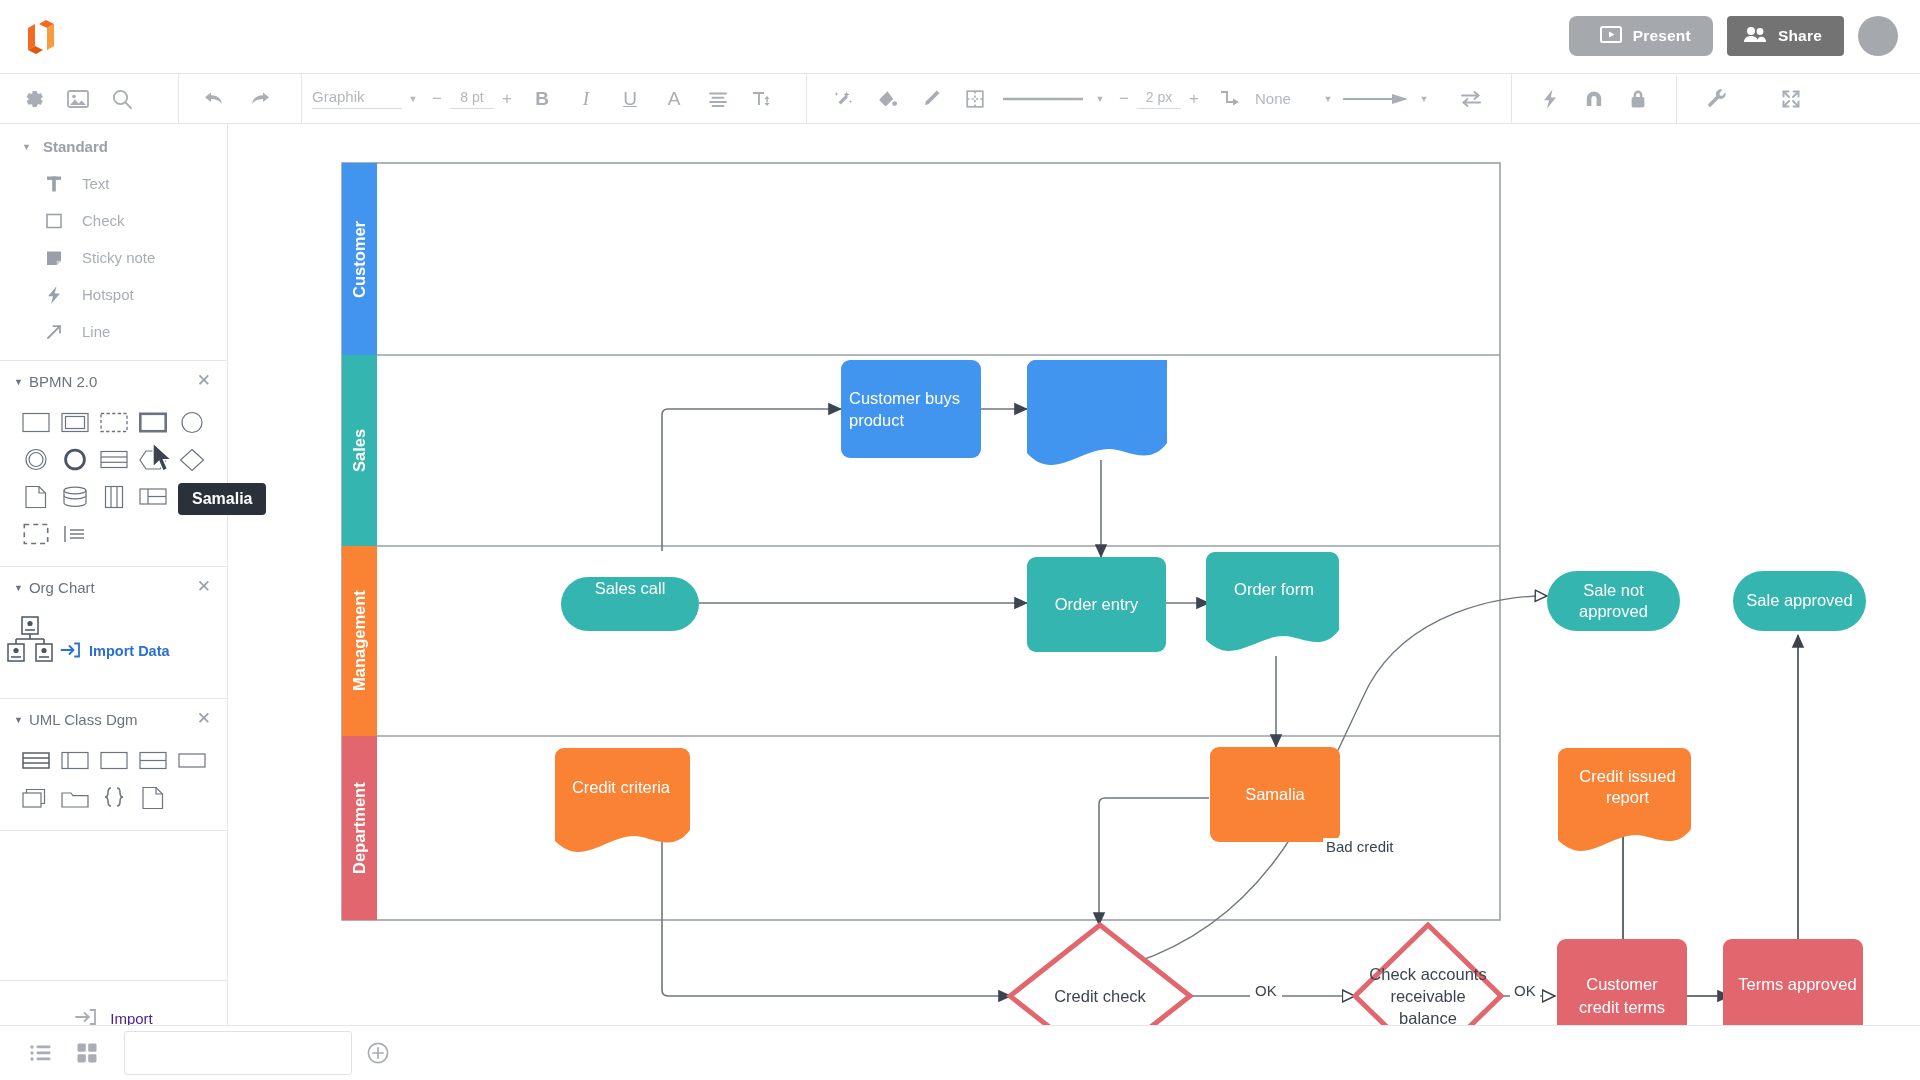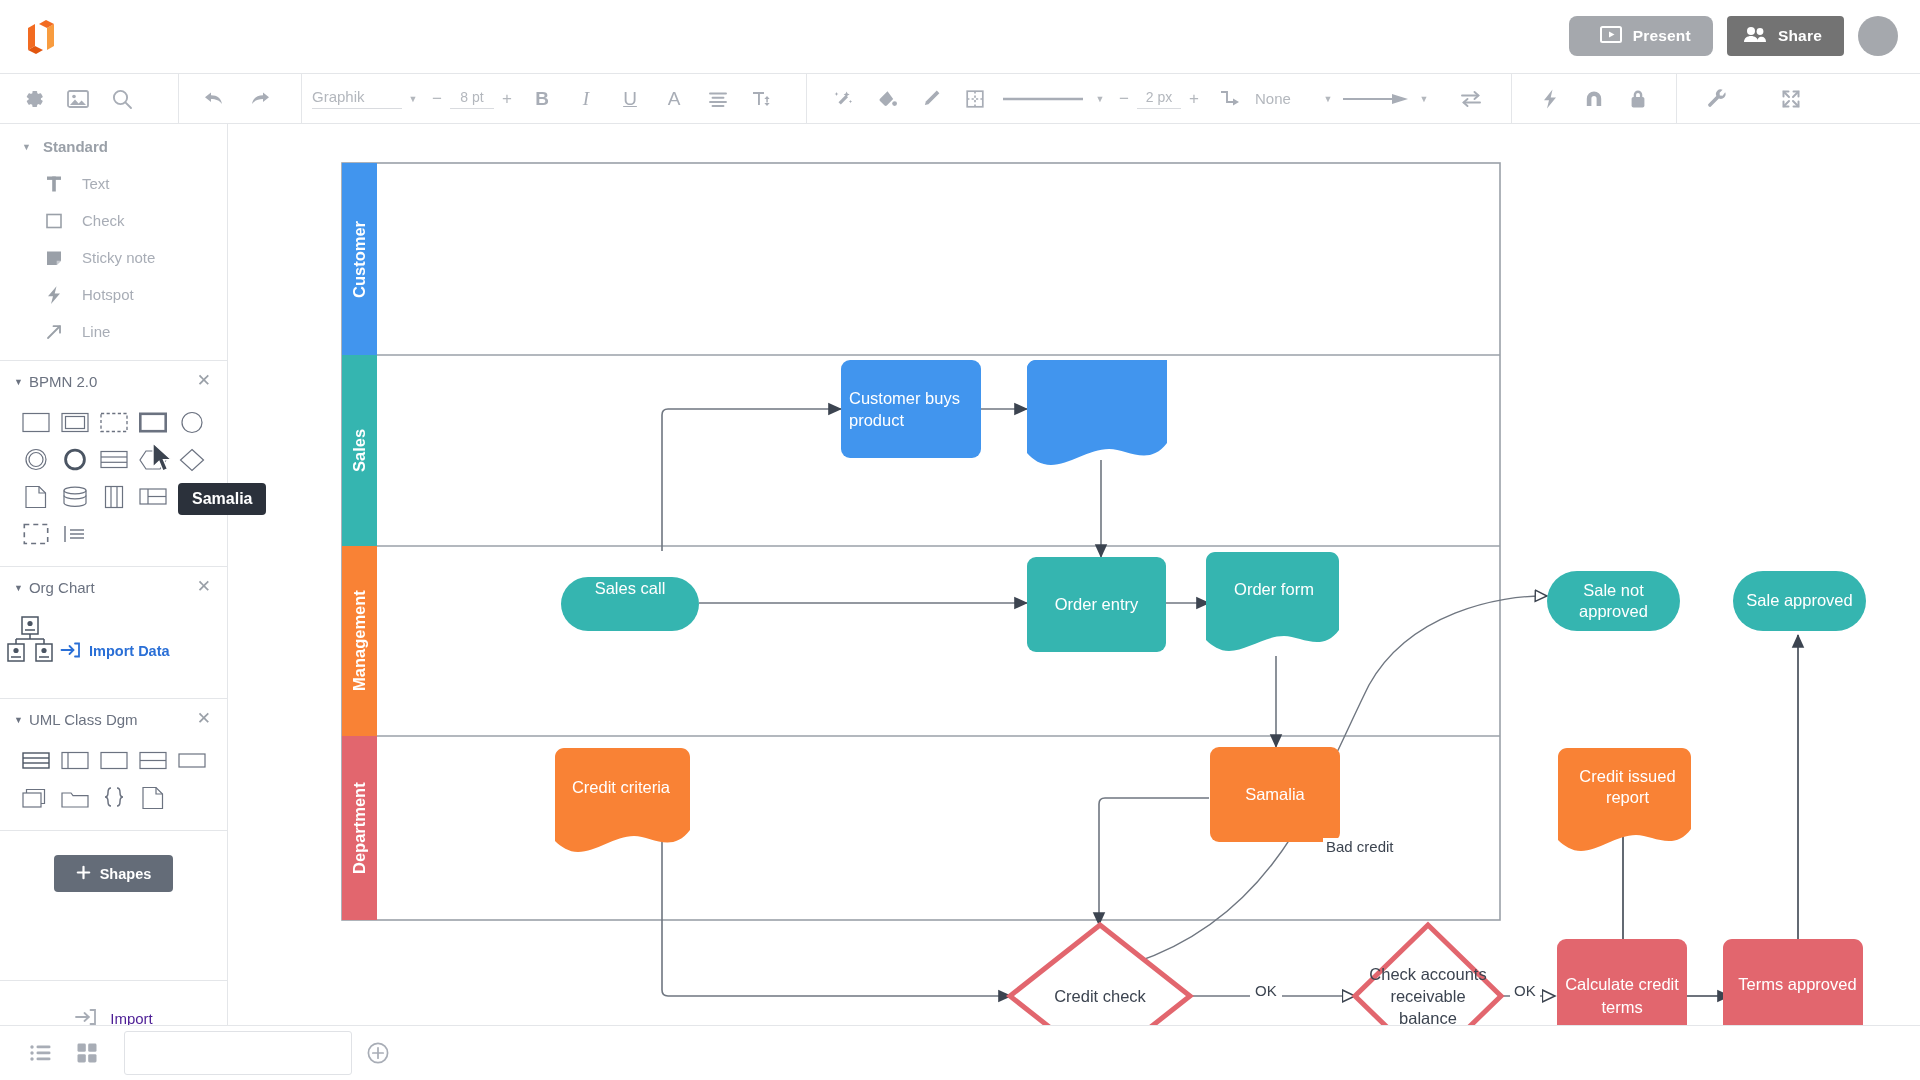--- a/index.html
+++ b/index.html
@@ -635,31 +635,20 @@
       <div class="shape-cell">
           <svg width="22" height="24">
             <path d="M1 1.5h13l6.5 6.5V22.5H1z" fill="none" stroke="#6b7280" stroke-width="1.2"></path>
             <path d="M14 1.5V8h6.5" fill="none" stroke="#6b7280" stroke-width="1.2"></path>
           </svg>
         </div>
     </div>
 
     <div class="divider" style="margin-top:6px"></div>
 
-    <div class="shapes-btn-wrap">
-      <button class="shapes-btn">
-        <span>
-          <svg width="15" height="15" viewBox="0 0 15 15" stroke="#fff" stroke-width="2.2" stroke-linecap="round">
-              <line x1="7.5" y1="1.8" x2="7.5" y2="13.2"></line>
-              <line x1="1.8" y1="7.5" x2="13.2" y2="7.5"></line>
-            </svg>
-        </span>
-        <span>Shapes</span>
-      </button>
-    </div>
   </div>
 
   <div class="sb-import">
     <span>
       <svg width="24" height="20" viewBox="0 0 24 20" fill="none" stroke="#a8adb6" stroke-width="1.8" stroke-linecap="round">
           <line x1="2" y1="10" x2="14.5" y2="10"></line>
           <polyline points="10.5,6 14.8,10 10.5,14"></polyline>
           <polyline points="16.5,3 21,3 21,17 16.5,17"></polyline>
         </svg>
     </span>
@@ -758,21 +747,21 @@
   <div style="position:absolute;left:332px;top:436px;width:138px;height:54px;display:flex;align-items:center;justify-content:center;color:#fff;font-size:16.5px;text-align:center;">Sales call</div>
   <div style="position:absolute;left:798px;top:432px;width:139px;height:95px;display:flex;align-items:center;justify-content:center;color:#fff;font-size:16.5px;text-align:center;">Order entry</div>
   <div style="position:absolute;left:980px;top:427px;width:130px;height:74px;display:flex;align-items:center;justify-content:center;color:#fff;font-size:16.5px;text-align:center;">Order form</div>
   <div style="position:absolute;left:1318px;top:446px;width:133px;height:60px;display:flex;align-items:center;justify-content:center;color:#fff;font-size:16.5px;text-align:center;line-height:1.3;">Sale not approved</div>
   <div style="position:absolute;left:1504px;top:446px;width:133px;height:60px;display:flex;align-items:center;justify-content:center;color:#fff;font-size:16.5px;text-align:center;line-height:1.3;">Sale approved</div>
   <div style="position:absolute;left:322px;top:623px;width:140px;height:78px;display:flex;align-items:center;justify-content:center;color:#fff;font-size:16.5px;text-align:center;">Credit criteria</div>
   <div style="position:absolute;left:981px;top:622px;width:130px;height:95px;display:flex;align-items:center;justify-content:center;color:#fff;font-size:16.5px;text-align:center;">Samalia</div>
   <div style="position:absolute;left:1335px;top:623px;width:127px;height:78px;display:flex;align-items:center;justify-content:center;color:#fff;font-size:16.5px;text-align:center;line-height:1.3;padding:0 6px;">Credit issued report</div>
   <div style="position:absolute;left:806px;top:831px;width:130px;height:80px;display:flex;align-items:center;justify-content:center;color:#3c4450;font-size:16.5px;text-align:center;line-height:1.35;">Credit check</div>
   <div style="position:absolute;left:1139px;top:812px;width:120px;height:118px;display:flex;align-items:center;justify-content:center;color:#3c4450;font-size:16.5px;text-align:center;line-height:1.35;">Check accounts receivable balance</div>
-  <div style="position:absolute;left:1328px;top:814px;width:130px;height:113px;display:flex;align-items:center;justify-content:center;color:#fff;font-size:16.5px;text-align:center;line-height:1.35;padding:0 8px;">Calculate credit terms</div>
+  <div style="position:absolute;left:1328px;top:814px;width:130px;height:113px;display:flex;align-items:center;justify-content:center;color:#fff;font-size:16.5px;text-align:center;line-height:1.35;padding:0 8px;">Customer credit terms</div>
   <div style="position:absolute;left:1503px;top:814px;width:131px;height:92px;display:flex;align-items:center;justify-content:center;color:#fff;font-size:16.5px;text-align:center;line-height:1.3;">Terms approved</div>
 
   <div style="position:absolute;left:1094px;top:713px;font-size:15px;color:#3c4450;background:#fff;padding:0 3px;">Bad credit</div>
   <div style="position:absolute;left:1021px;top:857px;font-size:15px;color:#3c4450;background:#fff;padding:0 5px;">OK</div>
   <div style="position:absolute;left:1281px;top:857px;font-size:15px;color:#3c4450;background:#fff;padding:0 4px;">OK</div>
 
 </div>
 
 <div class="bottombar">
   <div class="bb-ico">

